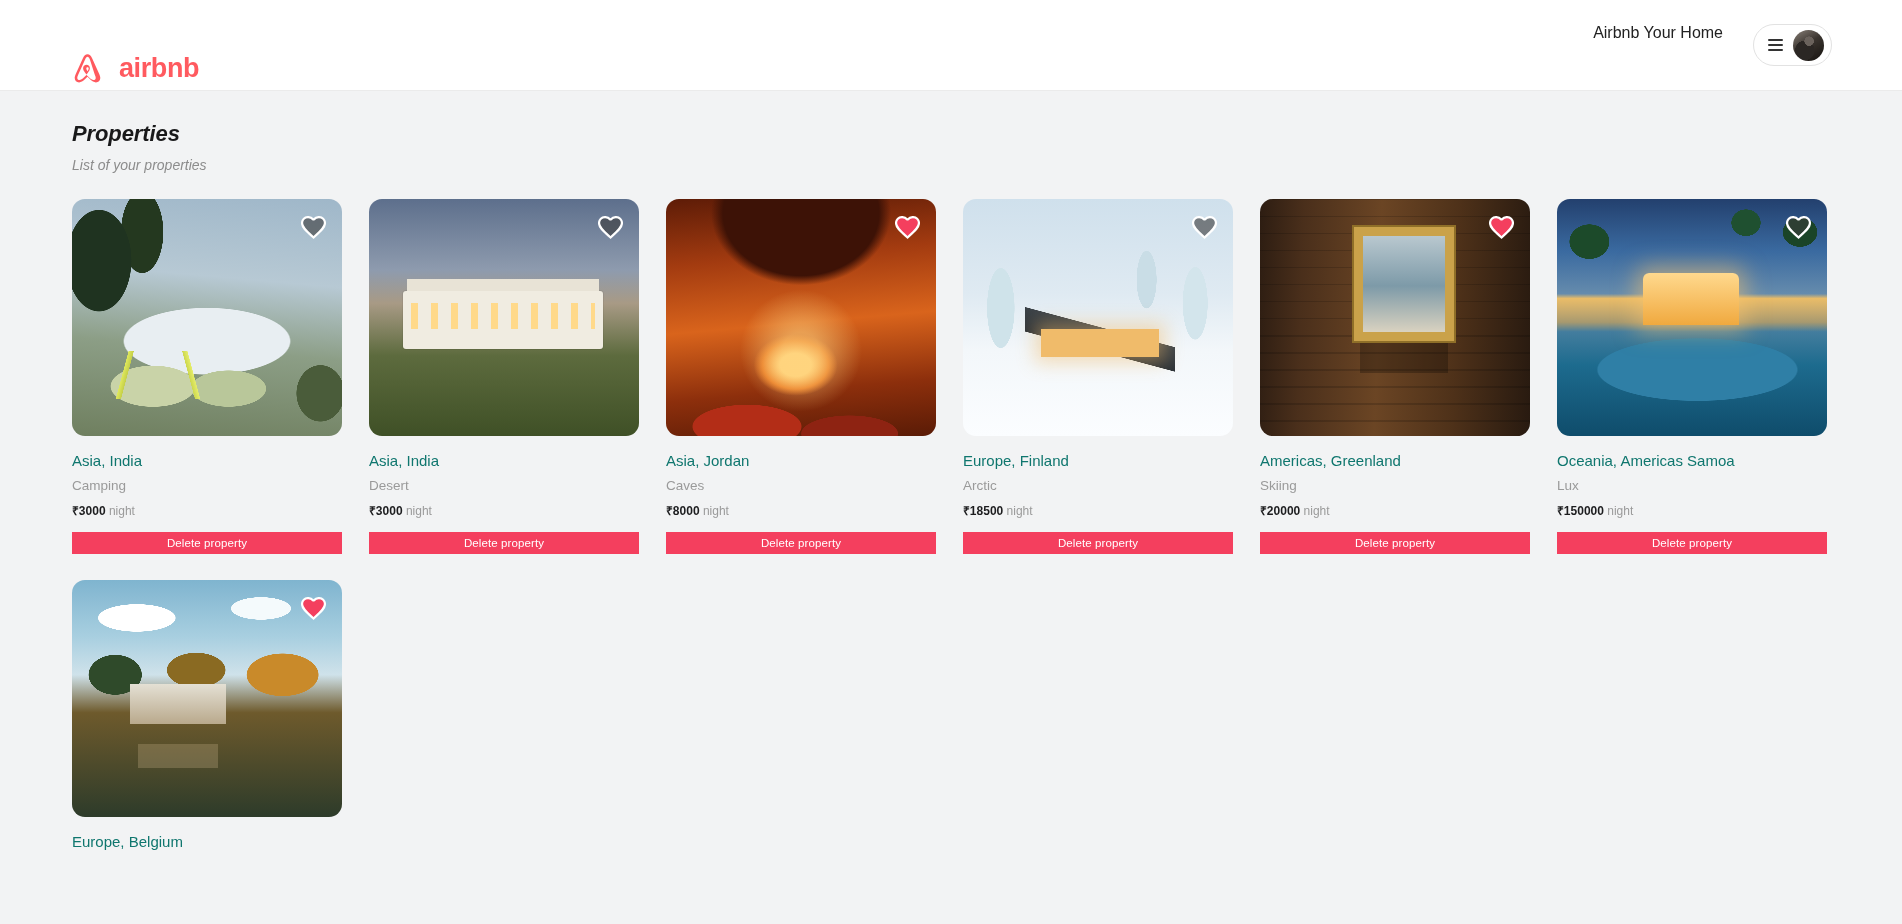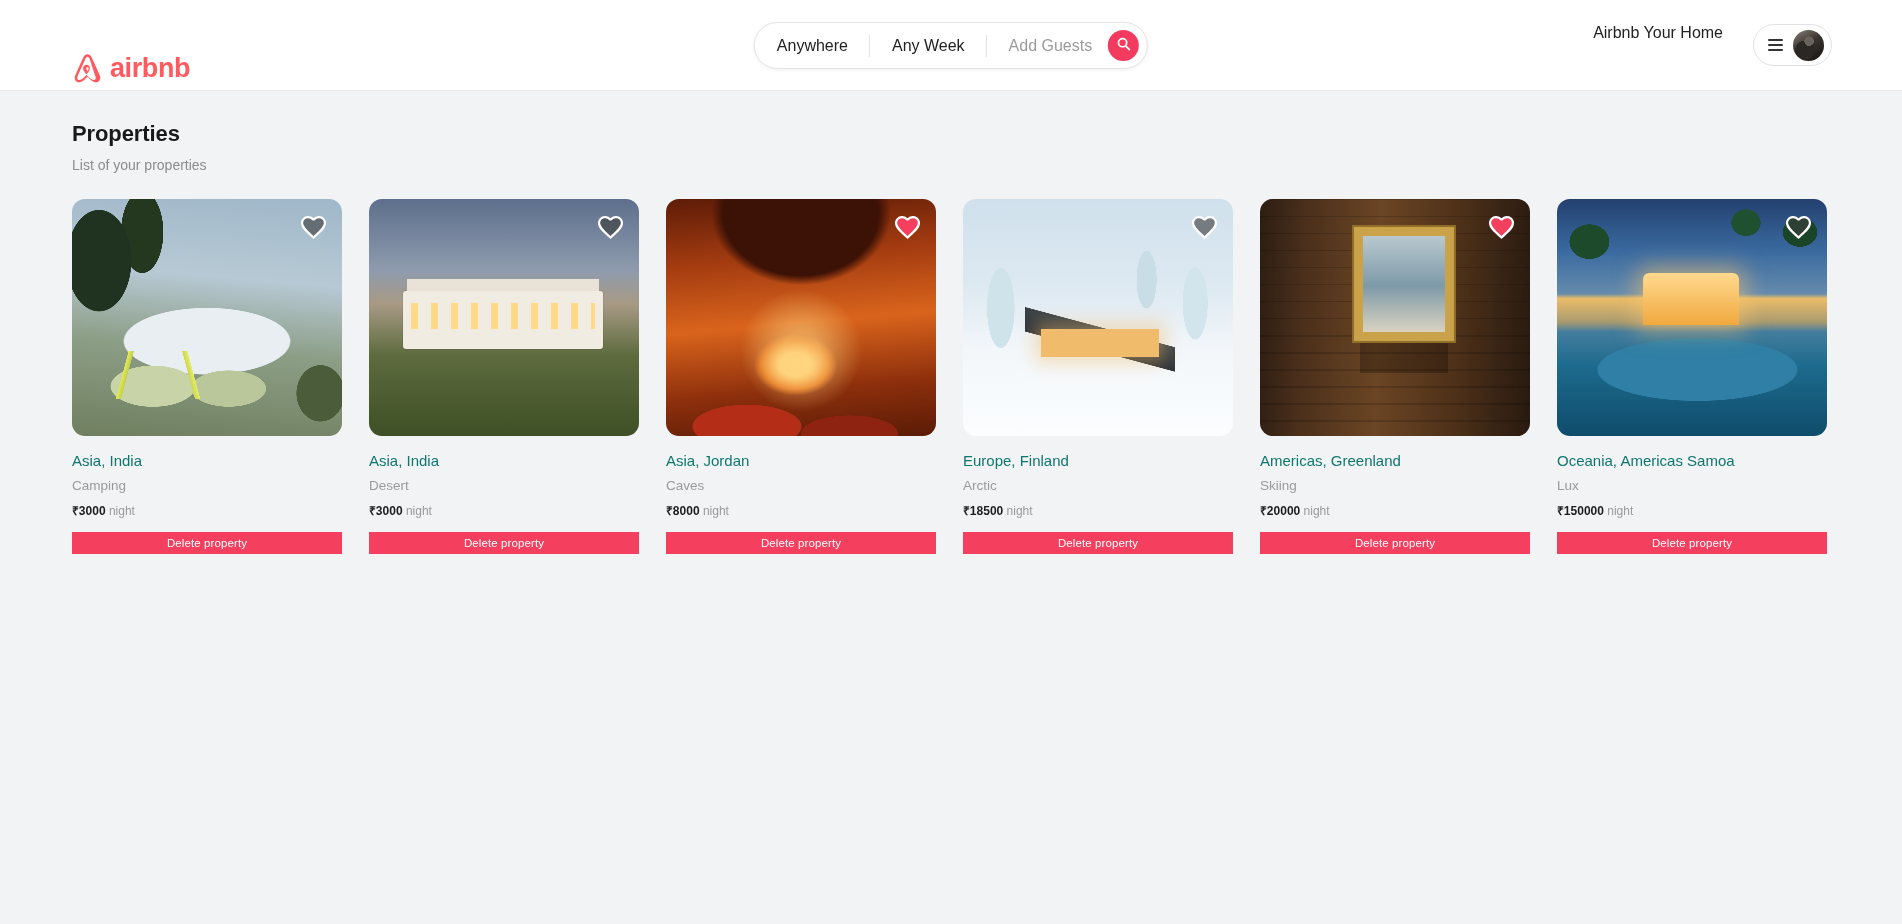--- a/index.html
+++ b/index.html
@@ -11,21 +11,21 @@
   }
 
   
   .header {
     height:91px; background:#ffffff;
     border-bottom:1px solid #ebebeb;
     display:flex; align-items:center;
     padding:0 70px 0 72px;
     position:relative;
   }
-  .logo { display:flex; align-items:center; gap:7px;margin-top:47px; }
+  .logo { display:flex; align-items:center; gap:16px;margin-top:47px; }
   .logo svg { display:block; }
   .logo-word {
     font-size:27px; font-weight:700; color:#ff5a5f;
     letter-spacing:-0.4px;
   }
 
   .searchbar {
     position:absolute; left:50%; transform:translateX(-50%);
     top:22px;
     height:47px; background:#fff;
@@ -70,21 +70,21 @@
   .avatar {
     width:31px; height:31px; border-radius:50%;
     background:
       radial-gradient(circle at 52% 36%, #6a625c 0 18%, transparent 19%),
       radial-gradient(circle at 38% 66%, #2b2724 0 34%, transparent 35%),
       linear-gradient(150deg, #8a8179 0%, #3a342f 45%, #15120f 100%);
     overflow:hidden;
   }
 
   
-  .page-head { padding:30px 0 0 72px; }
+  .page-head { padding:30px 0 0 72px;font-style:italic; }
   .page-title {
     font-size:22px; font-weight:700; color:#19191a;
     letter-spacing:-0.1px;
   }
   .page-sub { font-size:14px; color:#8c8c8c; margin-top:10px; }
 
   
   .grid {
     margin:26px 0 0 72px; width:1772px;
     display:grid; grid-template-columns:repeat(6, 270px);
@@ -255,33 +255,20 @@
 
   <div class="logo">
     <span>
       <svg width="31" height="33" viewBox="0 0 31 33">
         <path d="M15.5 2.2c2.1 0 3.4 1.5 4.6 4.1l6.9 15.2c1 2.2 1.3 3.4 1.3 4.5 0 2.6-1.9 4.4-4.4 4.4-1.9 0-3.8-1-6.1-3.3l-2.3-2.3-2.3 2.3c-2.3 2.3-4.2 3.3-6.1 3.3-2.5 0-4.4-1.8-4.4-4.4 0-1.1.3-2.3 1.3-4.5L10.9 6.3C12.1 3.7 13.4 2.2 15.5 2.2zm0 2.6c-.9 0-1.6.9-2.4 2.6L6.3 22.5c-.8 1.8-1 2.6-1 3.4 0 1.3.9 2.1 2.2 2.1 1.3 0 2.7-.8 4.6-2.7l2.6-2.6-1.4-1.7c-1.5-1.9-2.2-3.3-2.2-4.7 0-2 1.5-3.5 3.4-3.5s3.4 1.5 3.4 3.5c0 1.4-.7 2.8-2.2 4.7l-1.4 1.7 2.6 2.6c1.9 1.9 3.3 2.7 4.6 2.7 1.3 0 2.2-.8 2.2-2.1 0-.8-.2-1.6-1-3.4L17.9 7.4c-.8-1.7-1.5-2.6-2.4-2.6zm0 10.4c-.7 0-1.2.5-1.2 1.3 0 .8.5 1.8 1.2 2.8.7-1 1.2-2 1.2-2.8 0-.8-.5-1.3-1.2-1.3z" fill="#ff5a5f"></path>
       </svg>
     </span>
     <span class="logo-word">airbnb</span>
   </div>
 
-  <div class="searchbar">
-    <div class="search-seg divider">Anywhere</div>
-    <div class="search-seg divider">Any Week</div>
-    <div class="search-seg muted">Add Guests</div>
-    <button class="search-btn">
-      <span>
-        <svg width="14" height="14" viewBox="0 0 16 16">
-          <circle cx="6.6" cy="6.6" r="4.7" fill="none" stroke="#fff" stroke-width="2"></circle>
-          <line x1="10.3" y1="10.3" x2="14.4" y2="14.4" stroke="#fff" stroke-width="2" stroke-linecap="round"></line>
-        </svg>
-      </span>
-    </button>
-  </div>
 
   <div class="header-right">
     <div class="host-link">Airbnb Your Home</div>
     <div class="user-pill">
       <span class="burger">
           <i></i>
           <i></i>
           <i></i>
         </span>
       <span class="avatar"></span>
@@ -342,13 +329,25 @@
       </div><div class="loc">Americas, Greenland</div><div class="cat">Skiing</div><div class="price"><b>₹20000</b> night</div><button class="del-btn">Delete property</button></div>
     <div class="card"><div class="photo ph-lux">
         <div class="heart">
           <span>
             <svg width="25" height="23" viewBox="0 0 24 22">
               <path d="M12 20.6l-1.7-1.5C4.6 14 1 10.7 1 6.7 1 3.4 3.6 1 6.8 1c1.9 0 3.7.9 4.9 2.3h.6C13.5 1.9 15.3 1 17.2 1 20.4 1 23 3.4 23 6.7c0 4-3.6 7.3-9.3 12.4L12 20.6z" fill="rgba(60,60,60,0.62)" stroke="#ffffff" stroke-width="2.1"></path>
             </svg>
           </span>
         </div>
       </div><div class="loc">Oceania, Americas Samoa</div><div class="cat">Lux</div><div class="price"><b>₹150000</b> night</div><button class="del-btn">Delete property</button></div>
+    <div class="card">
+      <div class="photo ph-belgium">
+        <div class="heart">
+          <span>
+            <svg width="25" height="23" viewBox="0 0 24 22">
+              <path d="M12 20.6l-1.7-1.5C4.6 14 1 10.7 1 6.7 1 3.4 3.6 1 6.8 1c1.9 0 3.7.9 4.9 2.3h.6C13.5 1.9 15.3 1 17.2 1 20.4 1 23 3.4 23 6.7c0 4-3.6 7.3-9.3 12.4L12 20.6z" fill="#f43f5e" stroke="#ffffff" stroke-width="2.1"></path>
+            </svg>
+          </span>
+        </div>
+      </div>
+      <div class="loc">Europe, Belgium</div>
+    </div>
   </div>
 
 </body></html>

